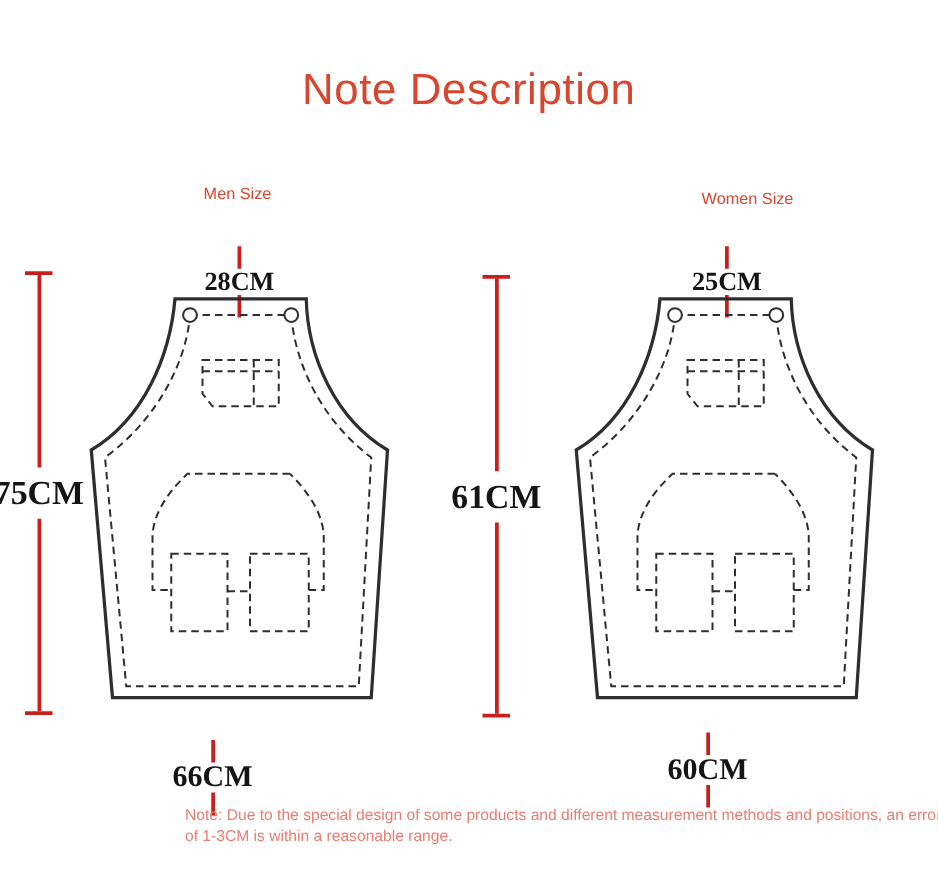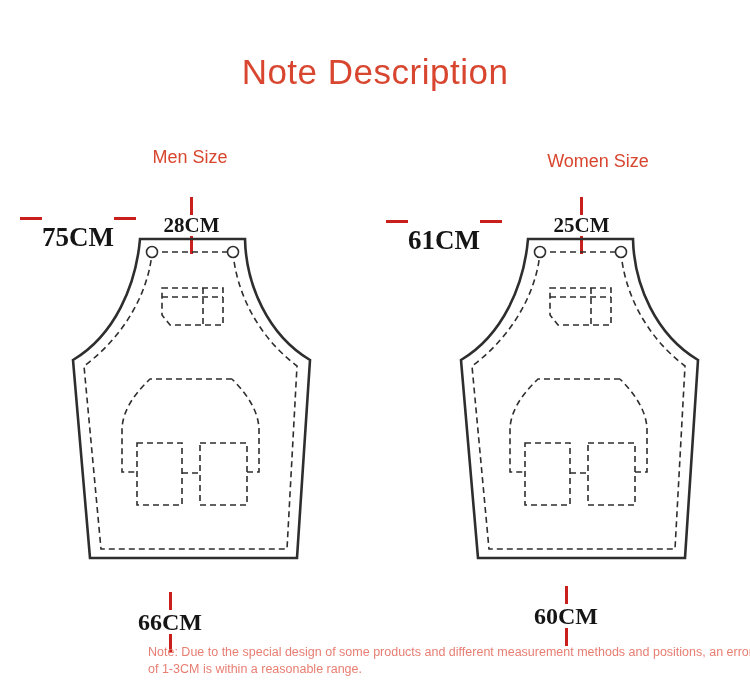--- a/index.html
+++ b/index.html
@@ -8,27 +8,27 @@
     background:#ffffff;
     font-family:"Liberation Sans", sans-serif;
   }
   .abs{position:absolute;}
   
   .page-title{
     left:0;top:52px;width:750px;text-align:center;
     font-size:35px;font-weight:400;color:#d8462f;letter-spacing:0.5px;
   }
   .size-label{
-    font-size:18px;color:#d8462f;text-align:center;width:160px;
+    font-size:13px;color:#d8462f;text-align:center;width:160px;
   }
   .size-label.men{left:110px;top:147px;}
   .size-label.women{left:518px;top:151px;}
   
   .hdim{display:flex;flex-direction:column;align-items:center;}
-  .vdim{display:flex;flex-direction:row;align-items:flex-start;}
+  .vdim{display:flex;flex-direction:column;align-items:center;}
   .cap-v{width:3px;height:18px;background:#c9201d;flex:0 0 auto;}
   .cap-h{height:3px;width:22px;background:#c9201d;flex:0 0 auto;}
   .hline{height:3px;background:#a63a30;flex:1 1 auto;}
   .vline{width:3px;background:#c9201d;flex:1 1 auto;}
   .dimtext{
     font-family:"Liberation Serif", serif;font-weight:700;color:#151515;
     white-space:nowrap;line-height:1;
   }
   .hdim .dimtext{margin:0 5px;}
   .vdim .dimtext{margin:7px 0;}

